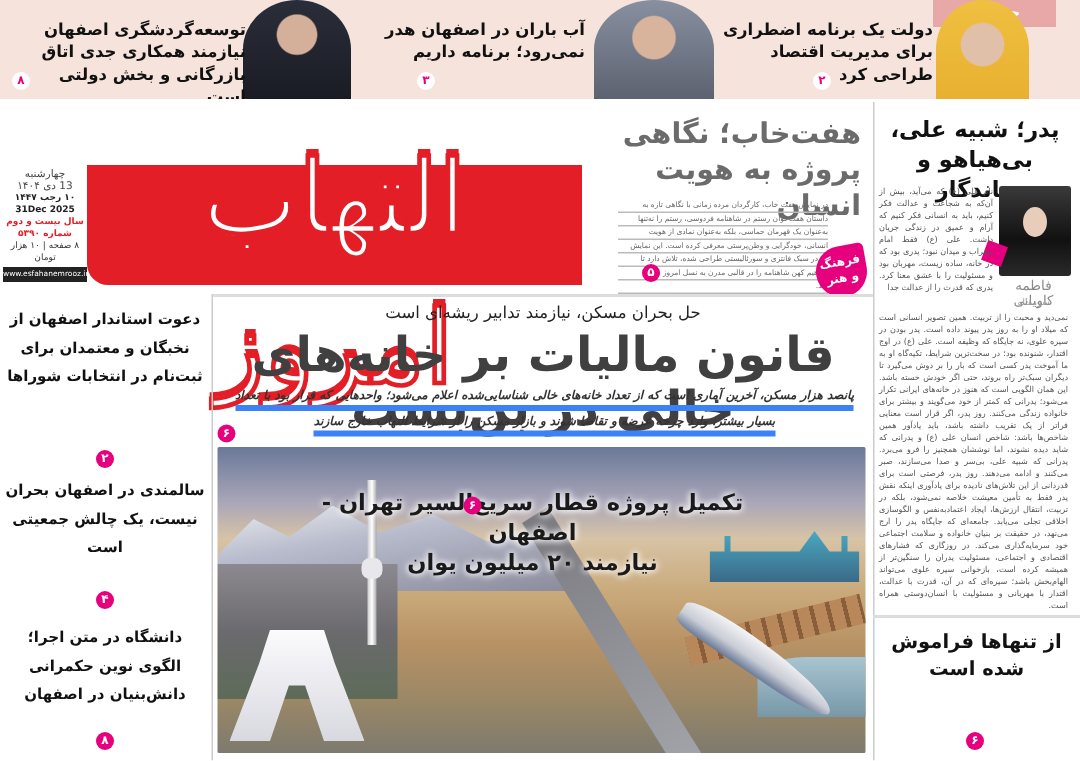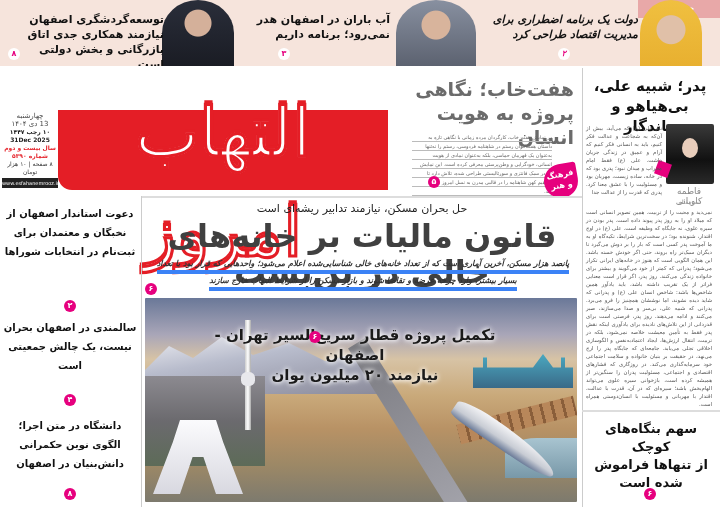--- a/index.html
+++ b/index.html
@@ -77,21 +77,21 @@
     .hero .mosque { position: absolute; top: 56px; left: 328px; width: 100px; height: 34px; background: linear-gradient(180deg,#4aa8c0,#3a6a88); clip-path: polygon(0 100%, 0 40%, 10% 40%, 10% 10%, 14% 10%, 14% 40%, 60% 40%, 70% 0, 80% 40%, 88% 40%, 88% 10%, 92% 10%, 92% 40%, 100% 40%, 100% 100%); }
     .hero .river { position: absolute; top: 140px; left: 360px; width: 80px; height: 40px; background: linear-gradient(180deg,#a8c4d0,#7898a8); border-radius: 40% 0 0 0; }
     .hero-title { position: absolute; top: 2px; left: 60px; width: 300px; text-align: center; font-size: 15px; font-weight: bold; color: #1a1a1a; line-height: 20px; text-shadow: 0 0 4px #fff, 0 0 6px #fff; margin-top: 25px; }
     .hero-badge { position: absolute; top: 33px; left: 164px; background: #e6007e; color: #fff; }
   </style>
 </head>
 <body>
 
 <div class="top-strip">
 
-  <div class="top-item" style="right:0; width:240px;font-style:italic;">
+  <div class="top-item" style="right:16px; width:240px;">
     <div class="tag-jostar">جستار</div>
     <div class="photo" style="right:18px; background: radial-gradient(circle at 50% 45%, #e0c0a8 0 14px, transparent 15px), linear-gradient(180deg,#f0c040 0%,#e8b030 100%); border-radius: 50% 50% 0 0;"></div>
     <div class="ttl" style="right:82px; width:150px;">دولت یک برنامه اضطراری برای مدیریت اقتصاد طراحی کرد</div>
     <span class="page-badge" style="right:150px;">۲</span>
   </div>
 
   <div class="top-item" style="right:240px; width:240px;">
     <div class="photo" style="right:4px; width:80px; background: radial-gradient(circle at 50% 38%, #d8b49c 0 14px, transparent 15px), linear-gradient(180deg,#8890a0 0%,#5c6270 100%); border-radius: 50% 50% 0 0;"></div>
     <div class="ttl" style="right:90px; width:140px;">آب باران در اصفهان هدر نمی‌رود؛ برنامه داریم</div>
     <span class="page-badge" style="right:190px;">۳</span>
@@ -146,21 +146,20 @@
   <div class="rc-photo">
       <div class="face"></div>
     </div>
   <div class="rc-photo-pink"></div>
   <div class="rc-author">فاطمه کاویانی</div>
   <div class="rc-role">سرمقاله</div>
   <div class="rc-body-narrow">نام علی (ع) که می‌آید، بیش از آن‌که به شجاعت و عدالت فکر کنیم، باید به انسانی فکر کنیم که آرام و عمیق در زندگی جریان داشت. علی (ع) فقط امام محراب و میدان نبود؛ پدری بود که در خانه، ساده زیست، مهربان بود و مسئولیت را با عشق معنا کرد. پدری که قدرت را از عدالت جدا</div>
   <div class="rc-body-wide">نمی‌دید و محبت را از تربیت. همین تصویر انسانی است که میلاد او را به روز پدر پیوند داده است. پدر بودن در سیره علوی، نه جایگاه که وظیفه است. علی (ع) در اوج اقتدار، شنونده بود؛ در سخت‌ترین شرایط، تکیه‌گاه او به ما آموخت پدر کسی است که بار را بر دوش می‌گیرد تا دیگران سبک‌تر راه بروند، حتی اگر خودش خسته باشد. این همان الگویی است که هنوز در خانه‌های ایرانی تکرار می‌شود؛ پدرانی که کمتر از خود می‌گویند و بیشتر برای خانواده زندگی می‌کنند. روز پدر، اگر قرار است معنایی فراتر از یک تقریب داشته باشد، باید یادآور همین شاخص‌ها باشد: شاخص انسان علی (ع) و پدرانی که شاید دیده نشوند، اما نوششان همچنیز را فرو می‌برد. پدرانی که شبیه علی، بی‌سر و صدا می‌سازند، صبر می‌کنند و ادامه می‌دهند. روز پدر، فرصتی است برای قدردانی از این تلاش‌های نادیده برای یادآوری اینکه نقش پدر فقط به تأمین معیشت خلاصه نمی‌شود، بلکه در تربیت، انتقال ارزش‌ها، ایجاد اعتمادبه‌نفس و الگوسازی اخلاقی تجلی می‌یابد. جامعه‌ای که جایگاه پدر را ارج می‌نهد، در حقیقت بر بنیان خانواده و سلامت اجتماعی خود سرمایه‌گذاری می‌کند. در روزگاری که فشارهای اقتصادی و اجتماعی، مسئولیت پدران را سنگین‌تر از همیشه کرده است، بازخوانی سیره علوی می‌تواند الهام‌بخش باشد؛ سیره‌ای که در آن، قدرت با عدالت، اقتدار با مهربانی و مسئولیت با انسان‌دوستی همراه است.</div>
   <div class="rc-divider"></div>
   <div class="rc-title2">
-    <div>سهم بنگاه‌های کوچک</div>
     <div>از تنها‌ها فراموش</div>
     <div>شده است</div>
   </div>
   <span class="page-badge rc-title2-badge">۶</span>
 </div>
 
 <div class="left-col">
   <div class="lc-item" style="top:8px;">دعوت استاندار اصفهان از نخبگان و معتمدان برای ثبت‌نام در انتخابات شوراها</div>
   <span class="page-badge lc-badge" style="top:104px; left:64px;">۲</span>
   <div class="lc-item" style="top:122px;">سالمندی در اصفهان بحران نیست، یک چالش جمعیتی است</div>

